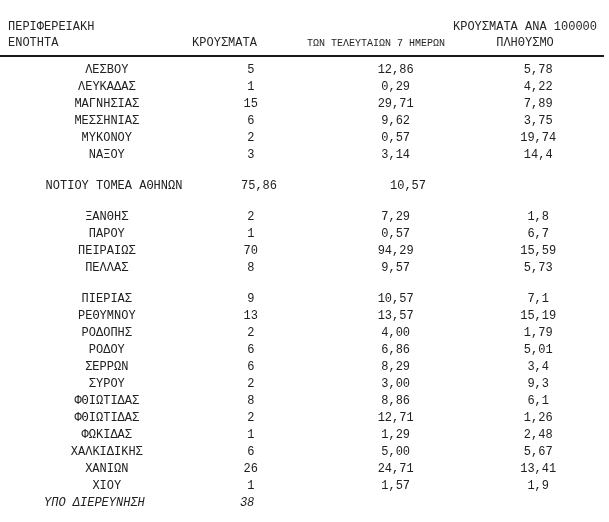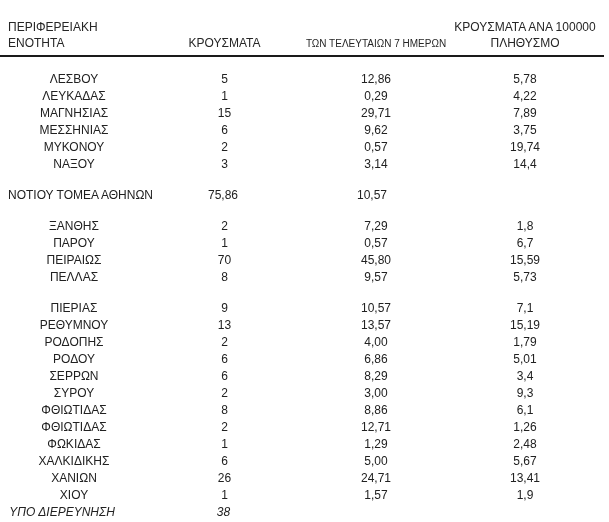--- a/index.html
+++ b/index.html
@@ -1,21 +1,21 @@
 <!DOCTYPE html>
 <html><head>
 <meta charset="utf-8">
 <style>
   html, body { margin: 0; padding: 0; background: #ffffff; }
   .page {
     position: relative;
     width: 609px;
     height: 522px;
     background: #ffffff;
-    font-family: Liberation Sans, sans-serif;
+    font-family: Liberation Mono, monospace;
     color: #212121;
     overflow: hidden;
   }
   .table { position: absolute; top: 0; left: 0; width: 609px; }
 
   
   .c1 { width: 148px; }
   .c2 { width: 153px; }
   .c3 { width: 150px; }
   .c4 { width: 148px; }
@@ -36,21 +36,21 @@
   }
   .hcell.c1 { text-align: left; padding-left: 8px; }
   .hcell.c3 { font-size: 10px; line-height: 15px; }
 
   .rule {
     height: 2px;
     width: 604px;
     background: #1a1a1a;
   }
 
-  .tbody { padding-top: 14px; }
+  .tbody { padding-top: 5px; margin-left: 36px; }
   .trow {
     display: flex;
     height: 17px;
     line-height: 17px;
     font-size: 12px;
   }
   .trow .cell {
     box-sizing: border-box;
     text-align: center;
     white-space: nowrap;
@@ -136,21 +136,21 @@
         </div>
         <div class="trow">
           <div class="cell c1">ΠΑΡΟΥ</div>
           <div class="cell c2">1</div>
           <div class="cell c3">0,57</div>
           <div class="cell c4">6,7</div>
         </div>
         <div class="trow">
           <div class="cell c1">ΠΕΙΡΑΙΩΣ</div>
           <div class="cell c2">70</div>
-          <div class="cell c3">45,80</div>
+          <div class="cell c3">94,29</div>
           <div class="cell c4">15,59</div>
         </div>
         <div class="trow">
           <div class="cell c1">ΠΕΛΛΑΣ</div>
           <div class="cell c2">8</div>
           <div class="cell c3">9,57</div>
           <div class="cell c4">5,73</div>
         </div>
         <div class="spacer"></div>
         <div class="trow">

